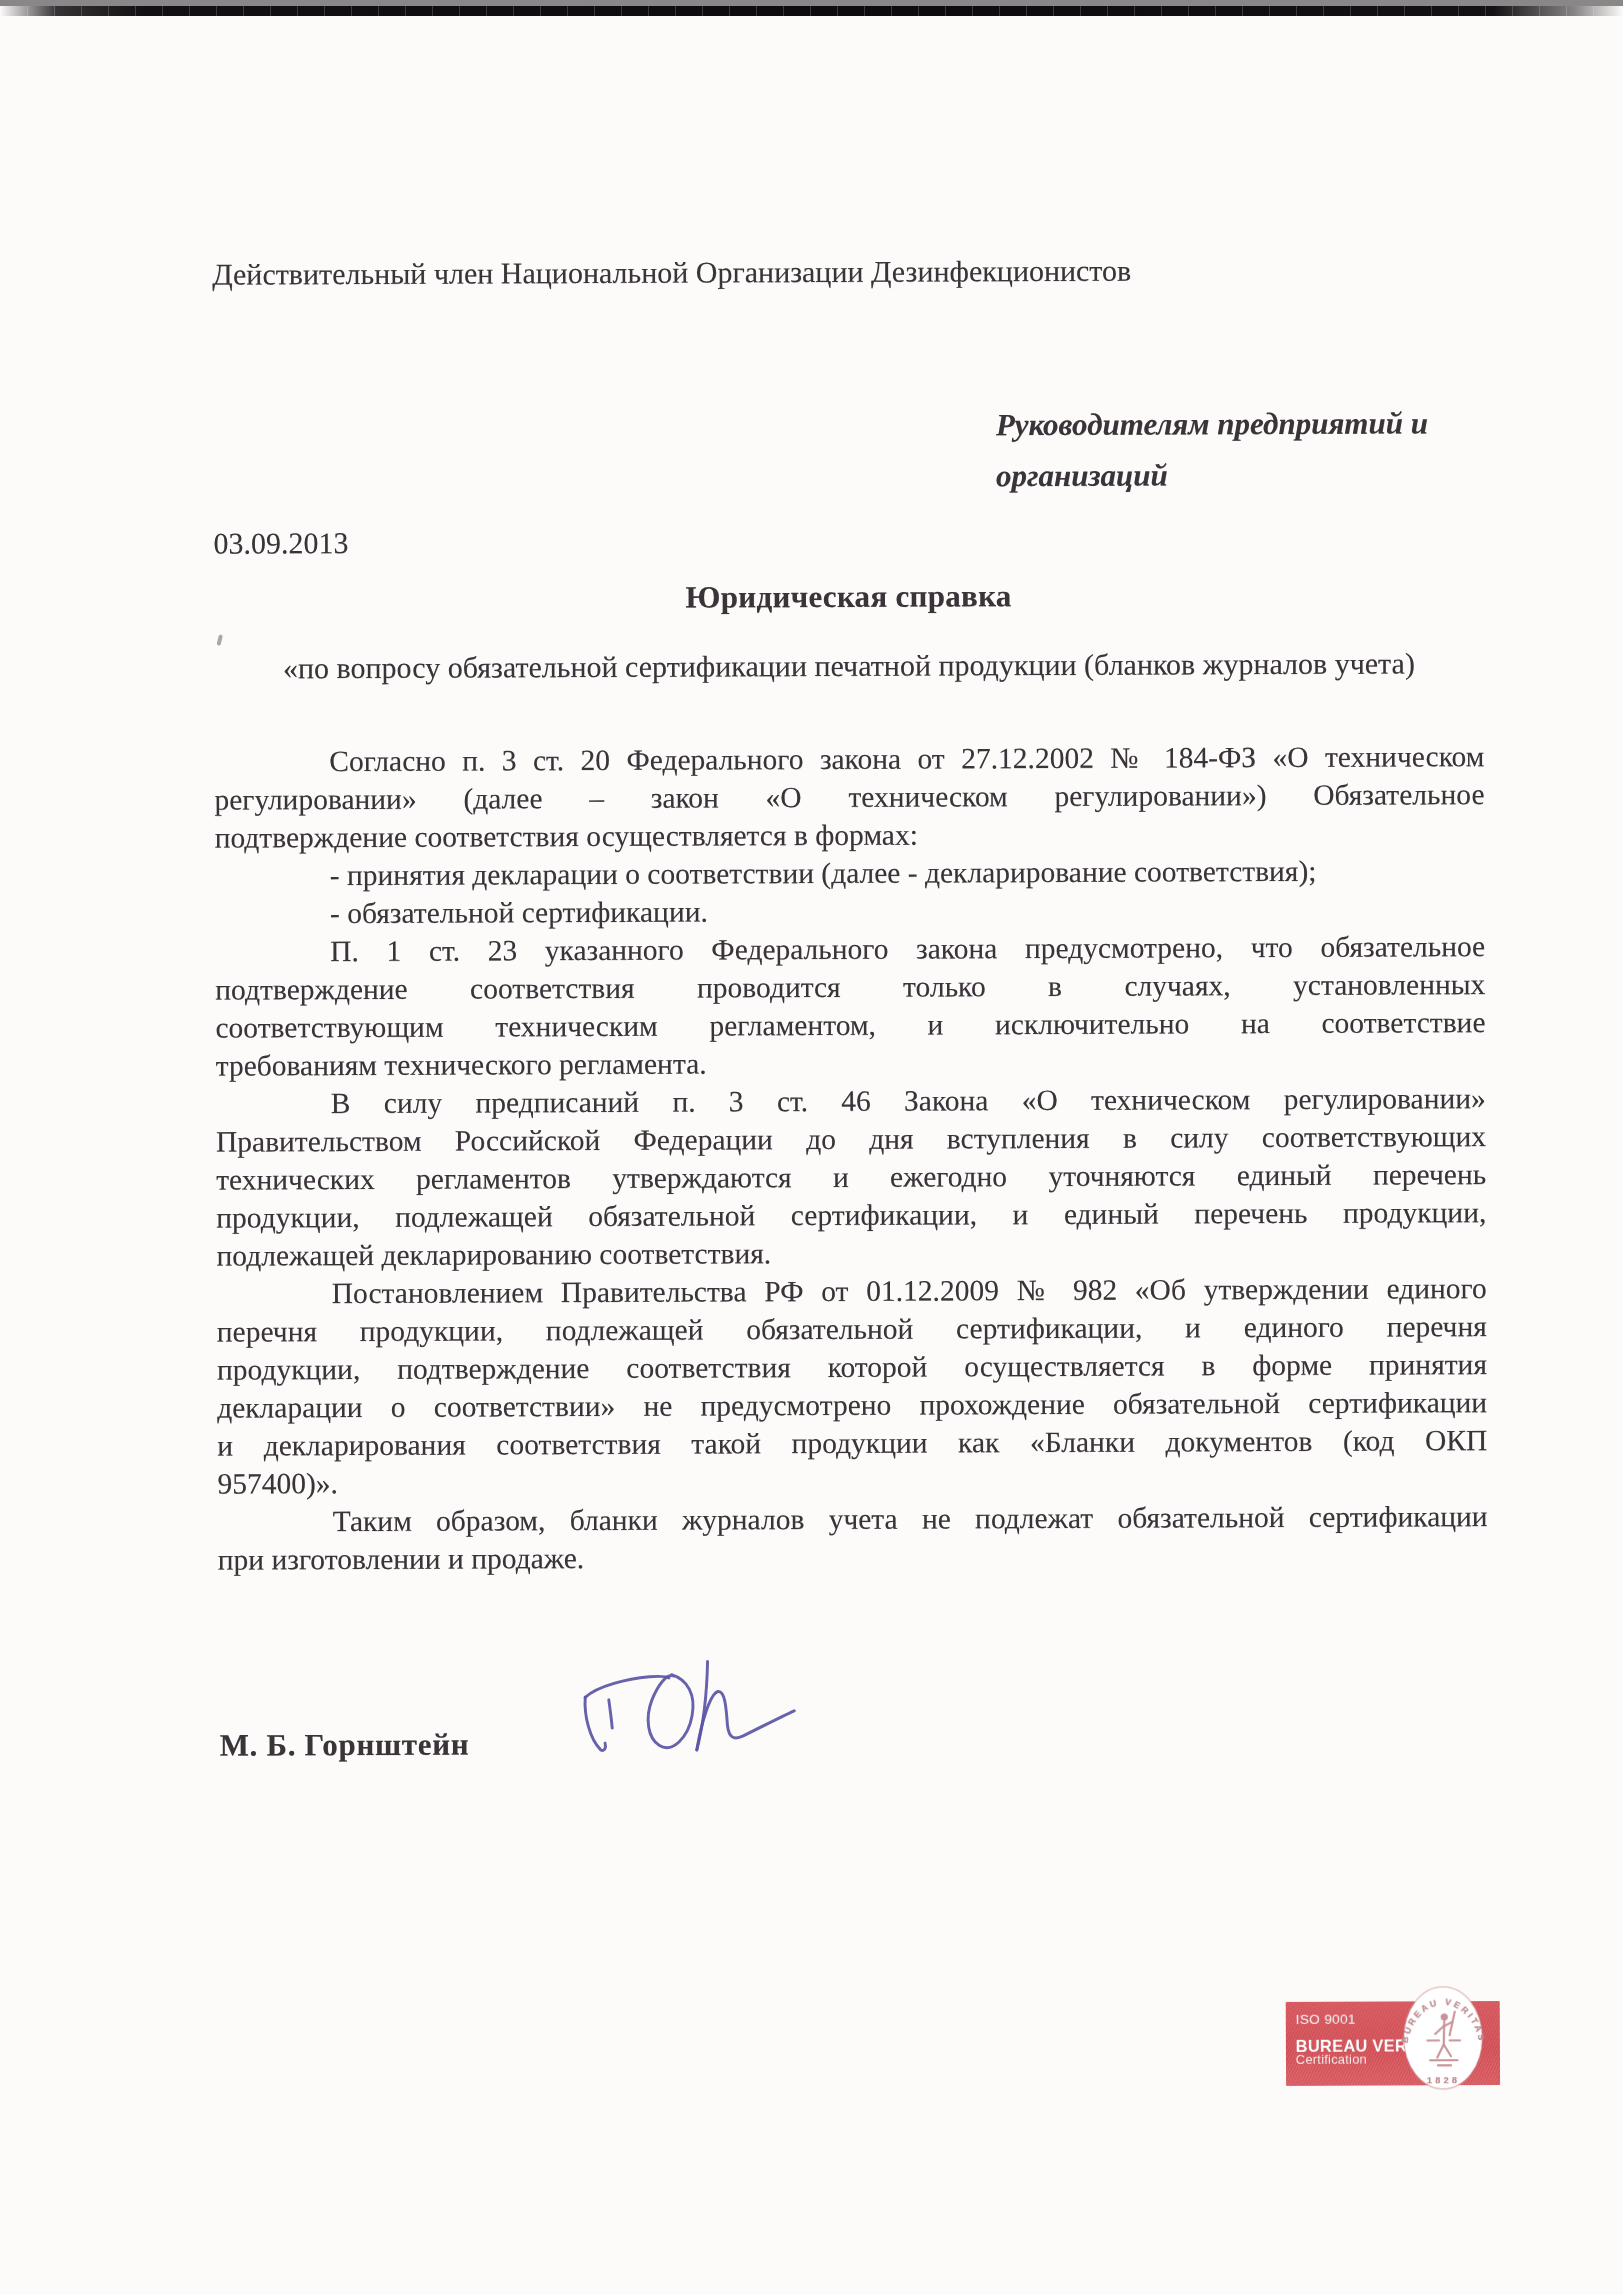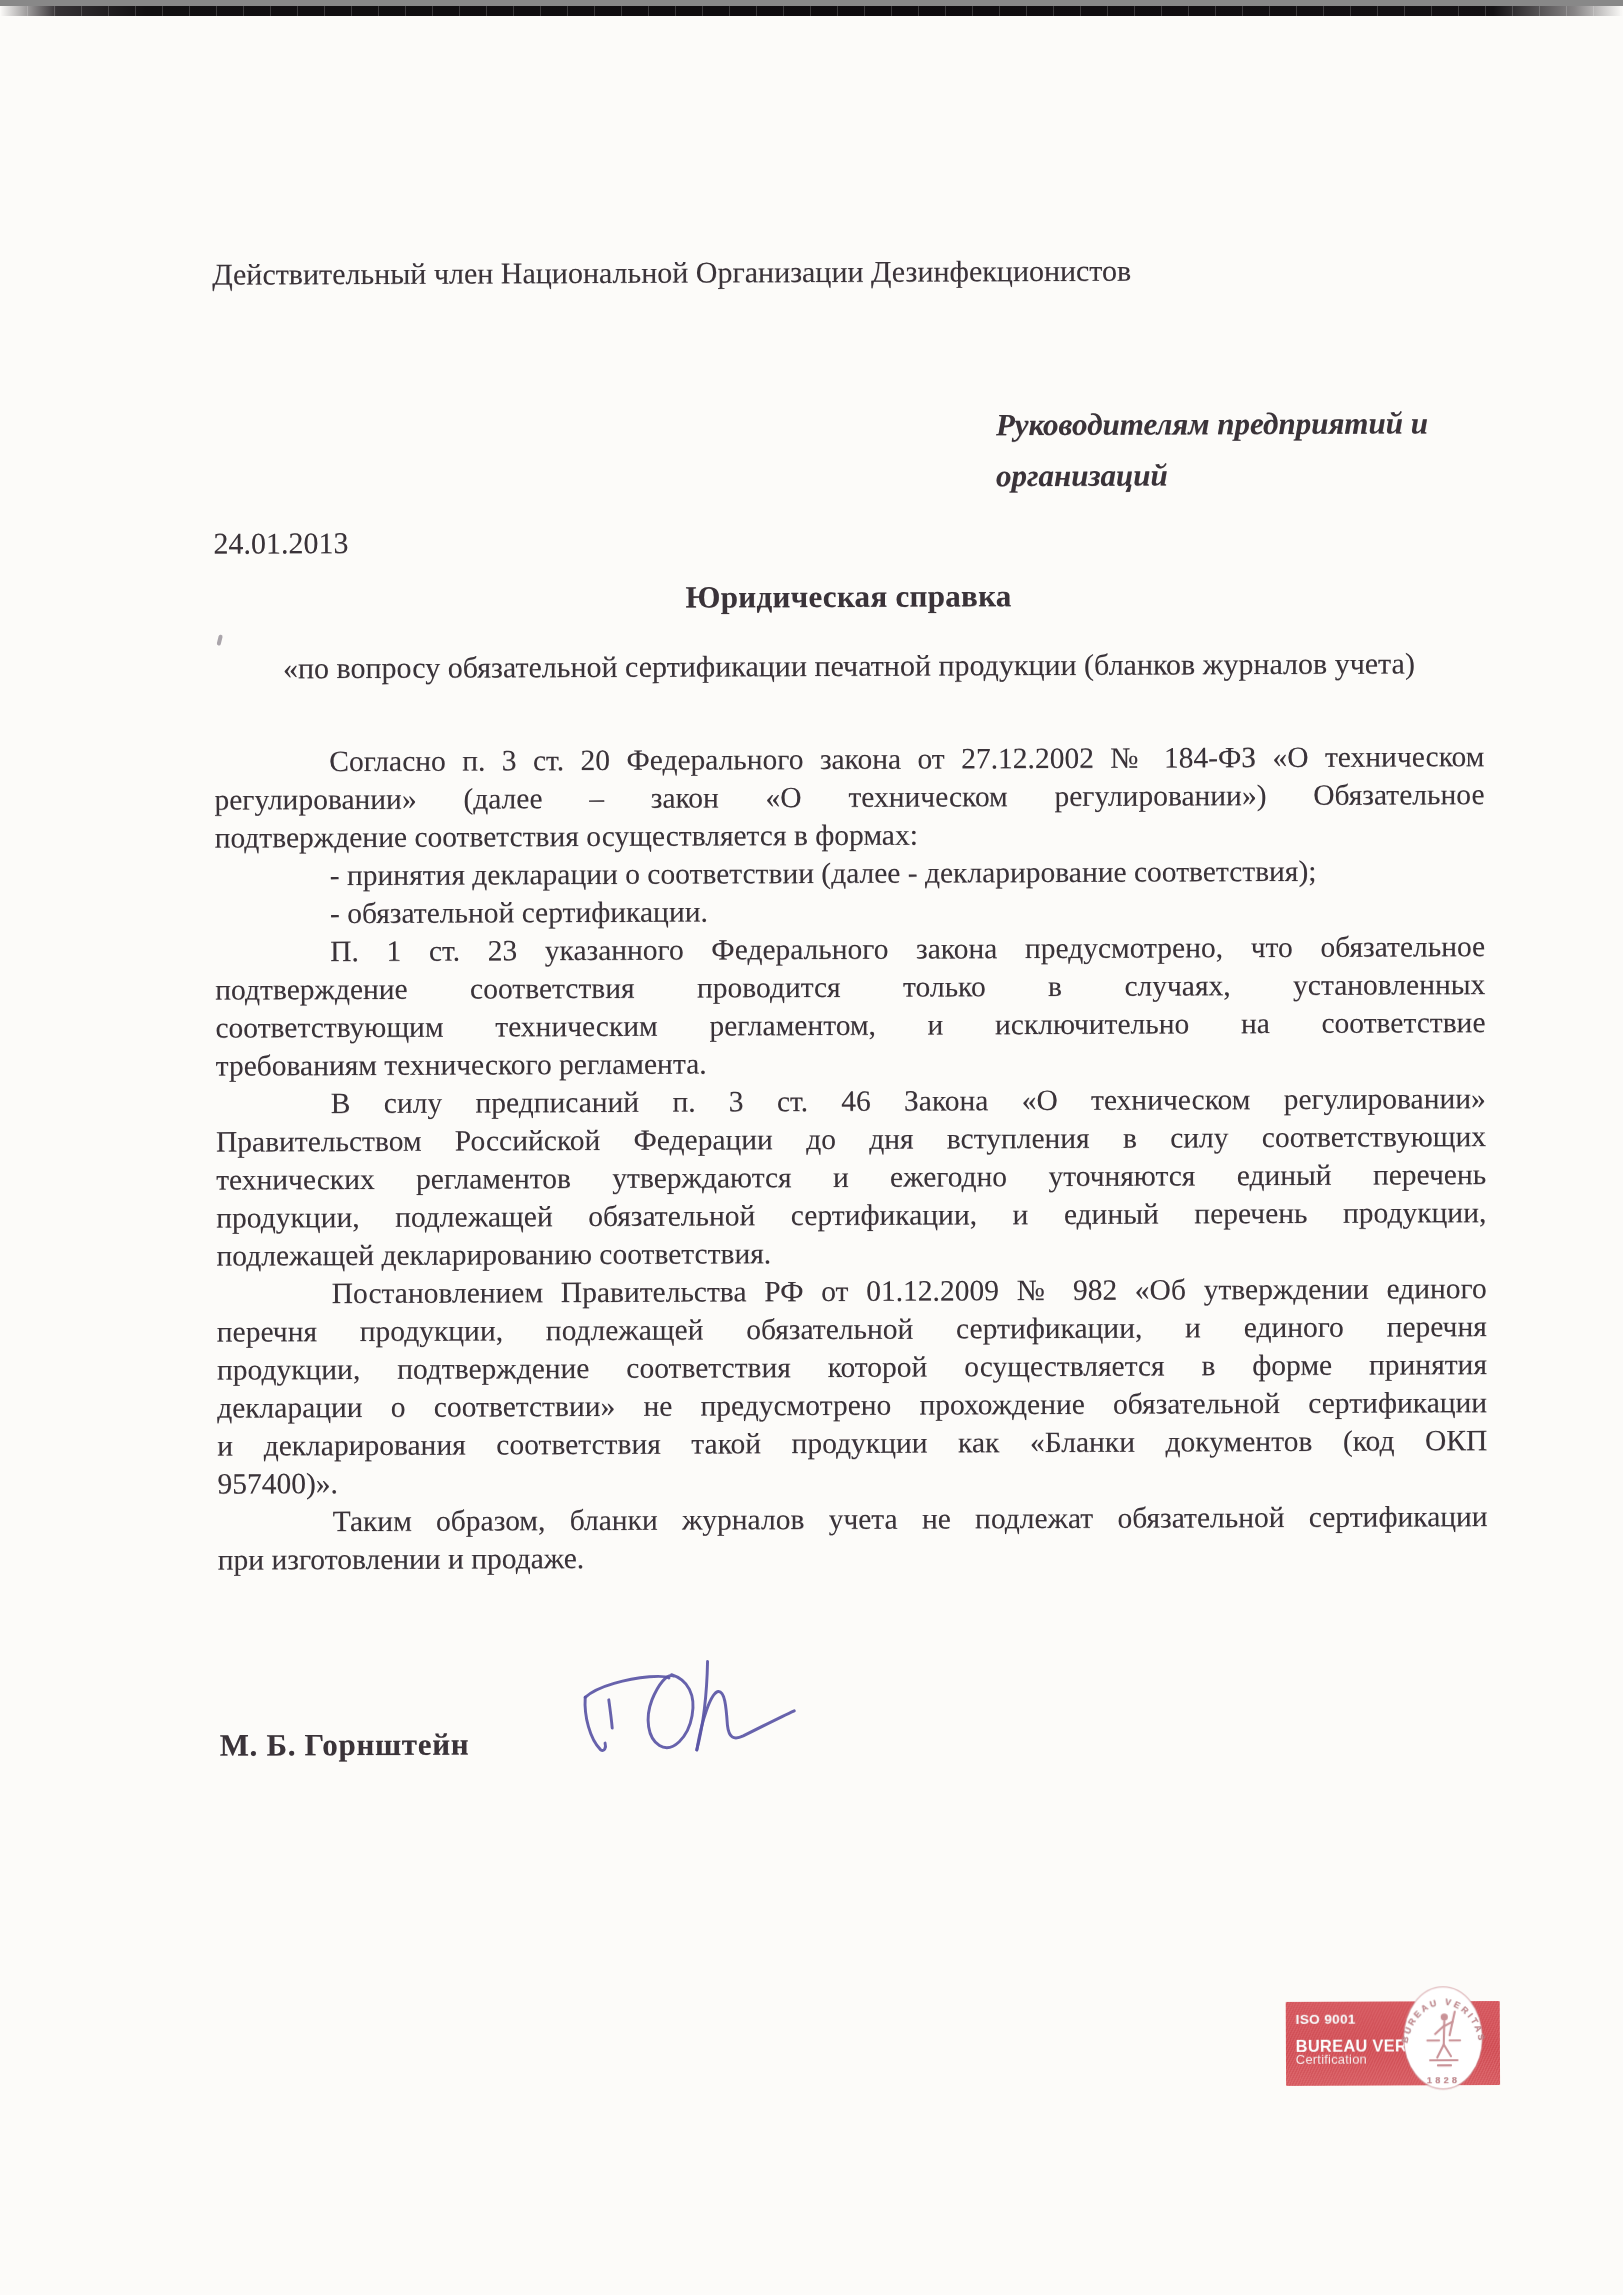--- a/index.html
+++ b/index.html
@@ -76,21 +76,21 @@
   }
   .logo-band{
     position:absolute;left:0;top:19.6px;width:214px;height:84px;
     background:
       repeating-linear-gradient(115deg, rgba(255,255,255,.07) 0 1.3px, rgba(0,0,0,.025) 1.3px 2.6px),
       linear-gradient(180deg,#d8575e 0%, #d44f56 55%, #da5c62 100%);
     border-radius:1.3px;
   }
   .logo-band .iso{
     position:absolute;left:9.8px;top:10.5px;
-    color:#fff;font-weight:bold;font-size:13.7px;letter-spacing:0.3px;
+    color:#fff;font-weight:normal;font-size:13.7px;letter-spacing:0.3px;
   }
   .logo-band .brand{
     position:absolute;left:9.8px;top:35px;
     color:#fff;font-weight:bold;font-size:16.4px;letter-spacing:0.3px;white-space:nowrap;
   }
   .logo-band .cert{
     position:absolute;left:9.8px;top:50px;
     color:#fdecec;font-weight:normal;font-size:13px;letter-spacing:0.2px;
   }
   .seal{
@@ -108,21 +108,21 @@
 
   <div class="content">
 
     <div class="letterhead">Действительный член Национальной Организации Дезинфекционистов</div>
 
     <div class="recipient">
       <div>Руководителям предприятий и</div>
       <div>организаций</div>
     </div>
 
-    <div class="date">24.01.2013</div>
+    <div class="date">03.09.2013</div>
 
     <div class="title">Юридическая справка</div>
 
     <div class="speck"></div>
 
     <div class="subtitle">«по вопросу обязательной сертификации печатной продукции (бланков журналов учета)</div>
 
     <div class="bodytext">
       <div class="bl ind just">Согласно п. 3 ст. 20 Федерального закона от 27.12.2002 № 184-ФЗ «О техническом</div>
       <div class="bl just">регулировании» (далее – закон «О техническом регулировании») Обязательное</div>

